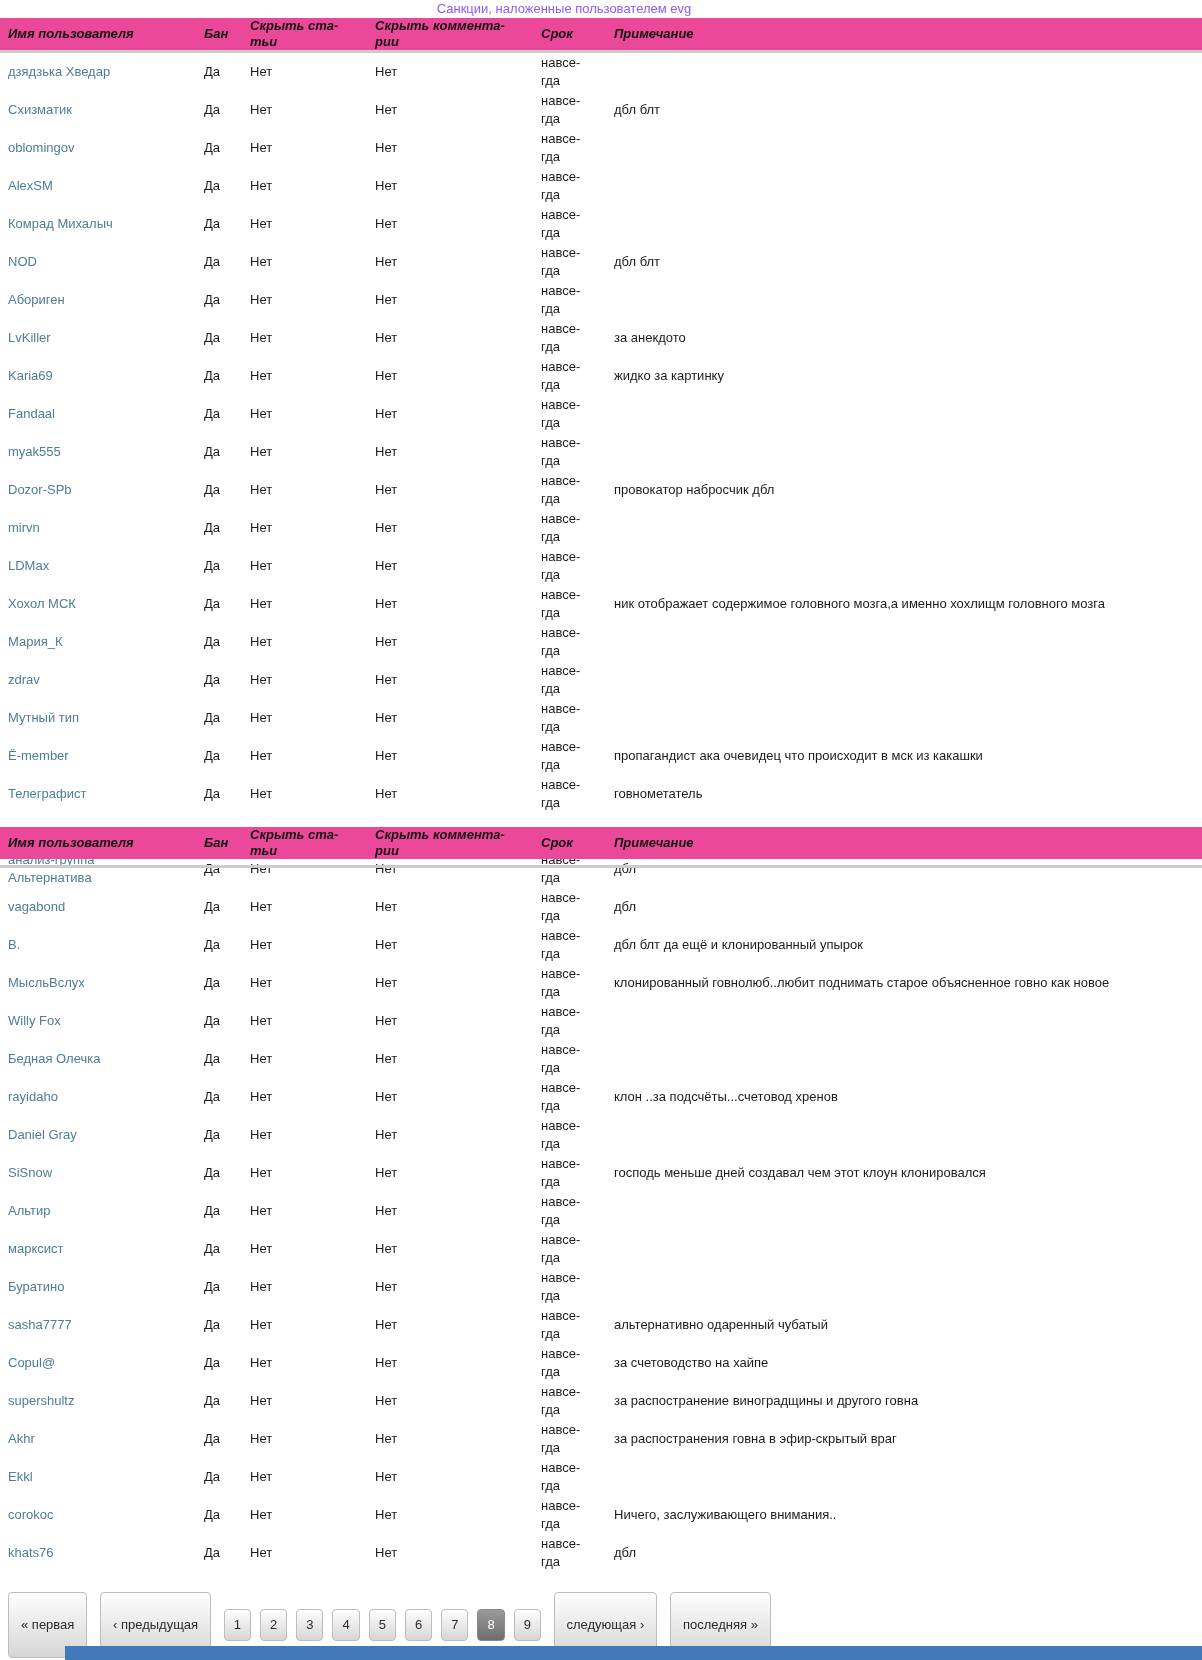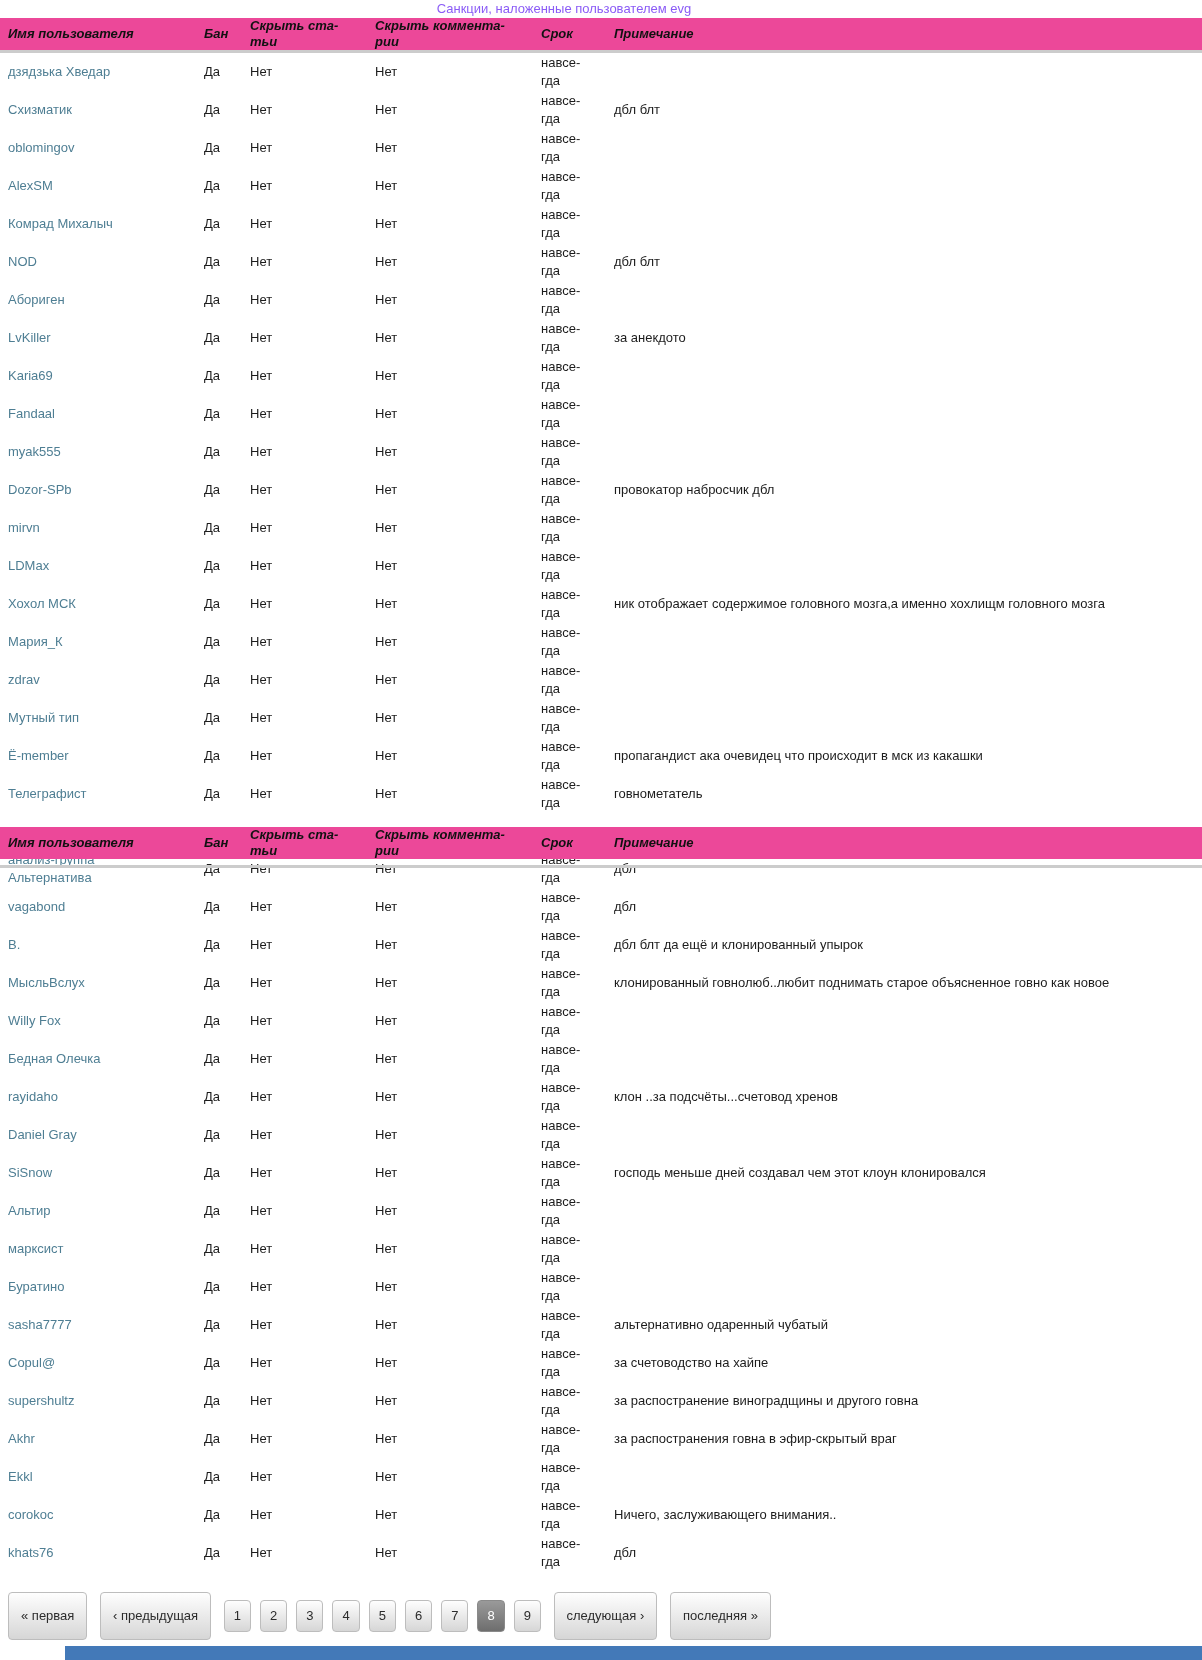--- a/index.html
+++ b/index.html
@@ -22,21 +22,21 @@
   .tbody2{margin-top:-18px;}
   .row{height:38px;}
   .cell{display:flex;align-items:center;line-height:18px;}
   .c-user{padding-right:30px;}
   .ulink{color:#4e7e93;cursor:pointer;}
   .c-term{white-space:pre-line;}
   .c-note .note-text{display:block;width:100%;text-align:justify;padding-right:56px;}
   
   .pager{margin:20px 0 0 8px;white-space:nowrap;}
   .pager-btn{
-    display:inline-block;margin-right:9px;padding:15px 12px;
+    display:inline-block;margin-right:9px;padding:24px 12px;
     border:1px solid #bdbdbd;border-radius:4px;
     background:linear-gradient(#fefefe,#d6d6d6);
     color:#2c2c2c;cursor:pointer;line-height:16px;
   }
   .pager-btn.page{padding:7px 9px;}
   .pager-btn.active{
     background:linear-gradient(#9a9a9a,#6e6e6e);
     border-color:#8a8a8a;color:#fff;
   }
   .pages-wrap{display:inline;}
@@ -167,20 +167,23 @@
   </div>
     <div class="row grid">
     <div class="cell c-user">
       <span class="ulink">Karia69</span>
     </div>
     <div class="cell c-ban">Да</div>
     <div class="cell c-ha">Нет</div>
     <div class="cell c-hc">Нет</div>
     <div class="cell c-term">навсе-
 гда</div>
+    <div class="cell c-note">
+      <span class="note-text">жидко за картинку</span>
+    </div>
   </div>
     <div class="row grid">
     <div class="cell c-user">
       <span class="ulink">Fandaal</span>
     </div>
     <div class="cell c-ban">Да</div>
     <div class="cell c-ha">Нет</div>
     <div class="cell c-hc">Нет</div>
     <div class="cell c-term">навсе-
 гда</div>

